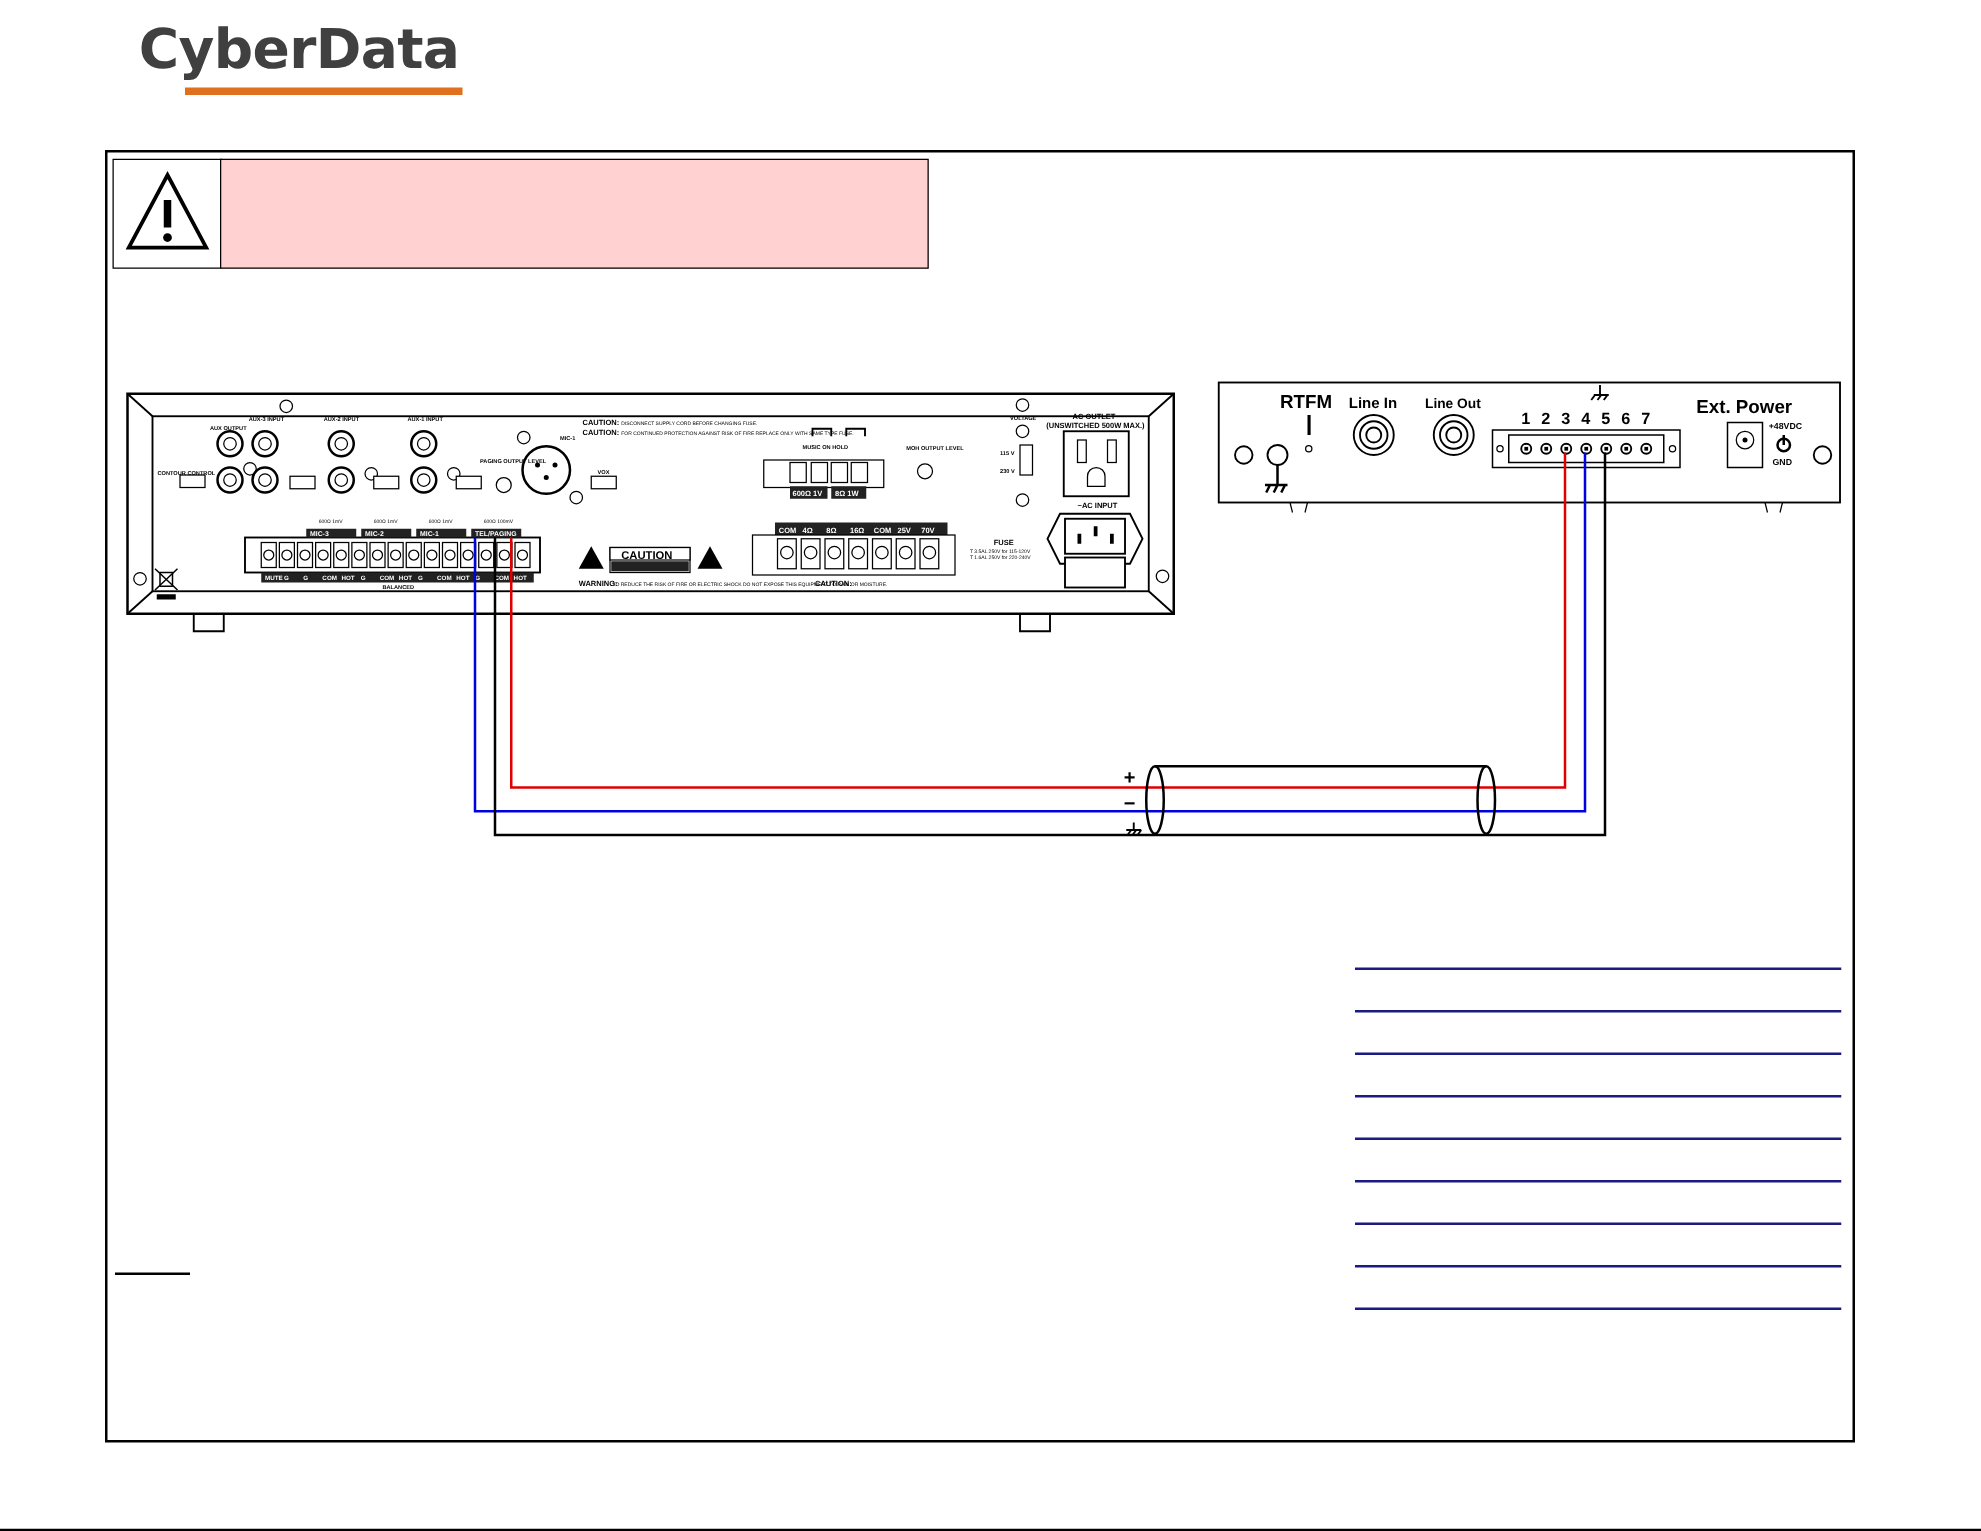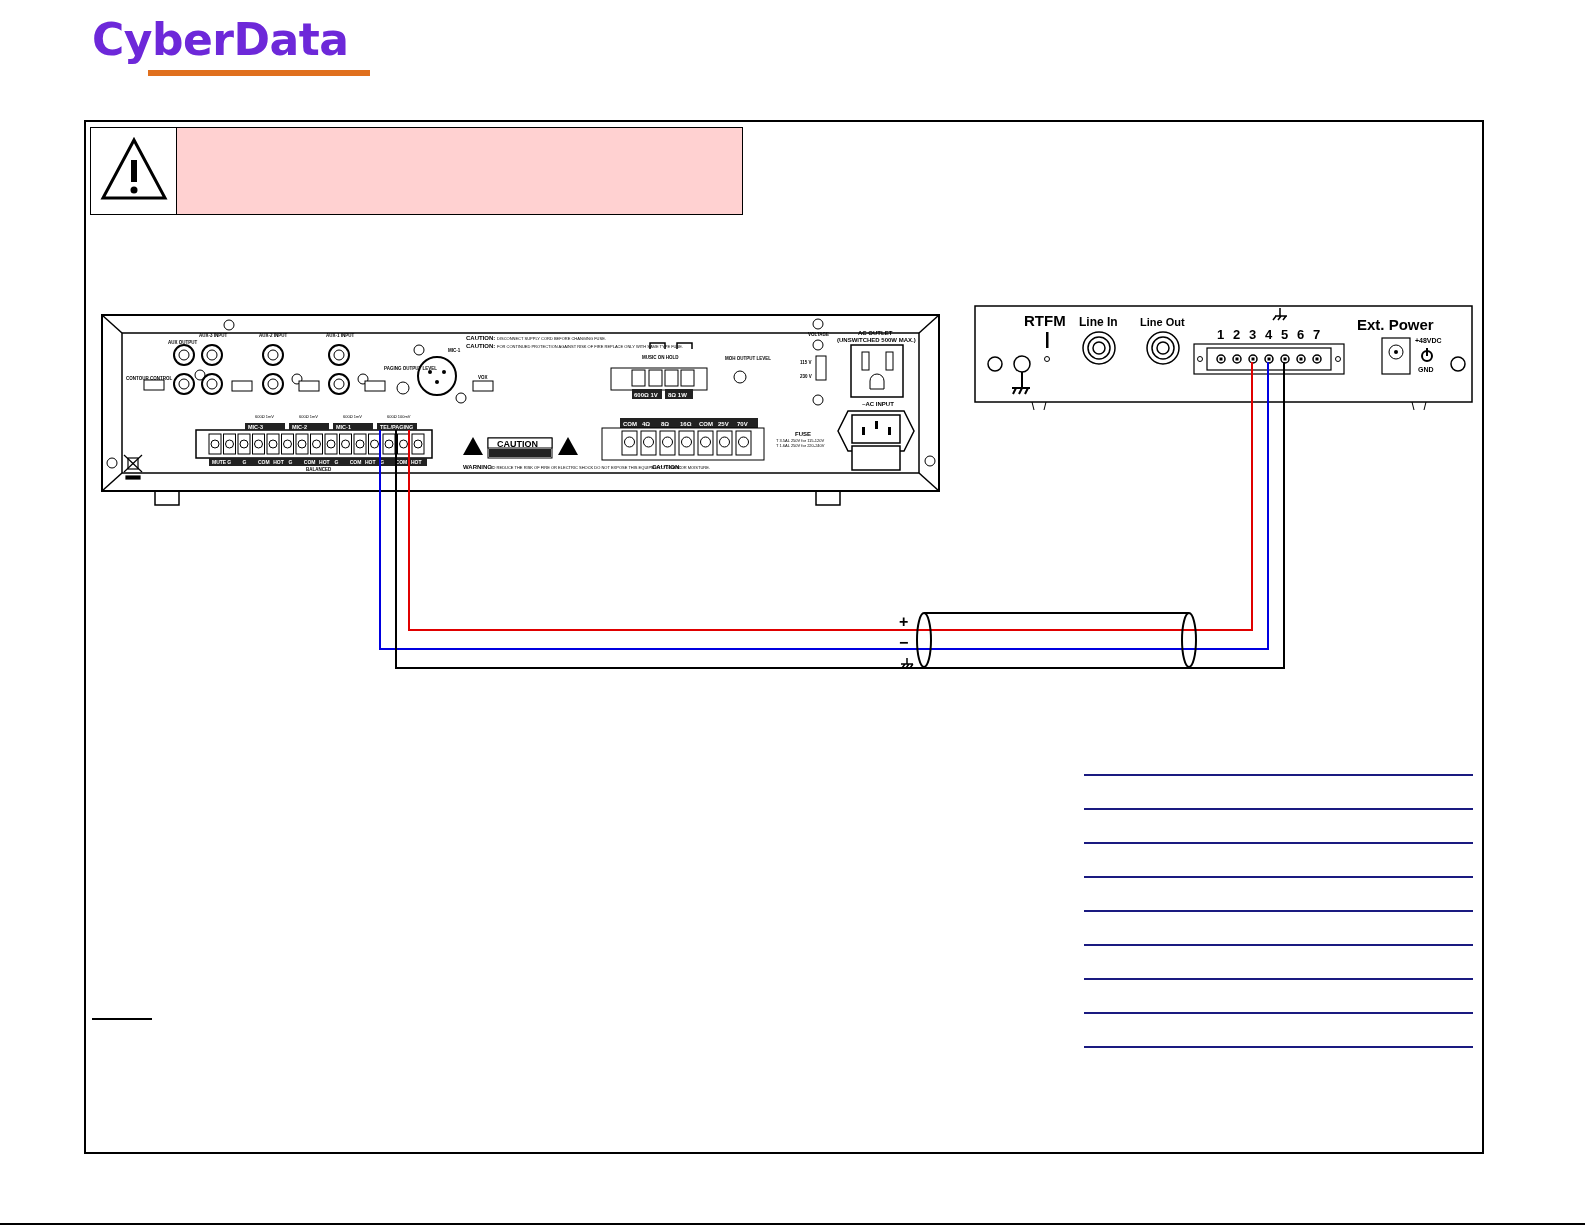--- a/index.html
+++ b/index.html
@@ -11,21 +11,21 @@
   .warn-box { position:absolute; left:176px; top:127px; width:565px; height:86px; border:1px solid #000; background:#ffd1d1; }
   .rule { position:absolute; height:1.5px; background:#1a1a80; }
   .note-underline { position:absolute; left:92px; top:1018px; width:60px; height:1.5px; background:#000; }
   .bottom-rule { position:absolute; left:0; top:1223px; width:1585px; height:2px; background:#000; }
   svg { position:absolute; left:0; top:0; }
   .t { font-family:"Liberation Sans", sans-serif; fill:#000; }
 </style>
 </head>
 <body>
 
-<div class="logo" style="color: #6d28d9;">CyberData</div>
+<div class="logo" style="color: #404040; margin-left: 19px;">CyberData</div>
 <div class="logo-bar" style="background: rgb(224, 112, 30);"></div>
 
 <div class="frame"></div>
 
 <div class="warn-icon-box">
   <svg width="86" height="86">
     <polygon points="43,12 74,70 12,70" fill="none" stroke="#000" stroke-width="3"></polygon>
     <rect x="40" y="32" width="6" height="22" fill="#000"></rect>
     <circle cx="43" cy="62" r="3.5" fill="#000"></circle>
   </svg>

